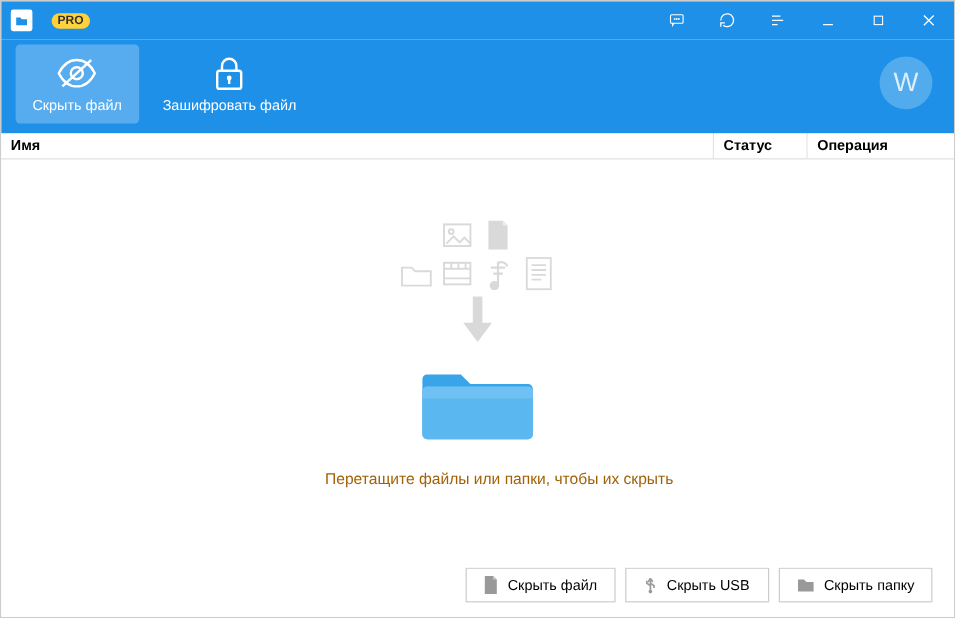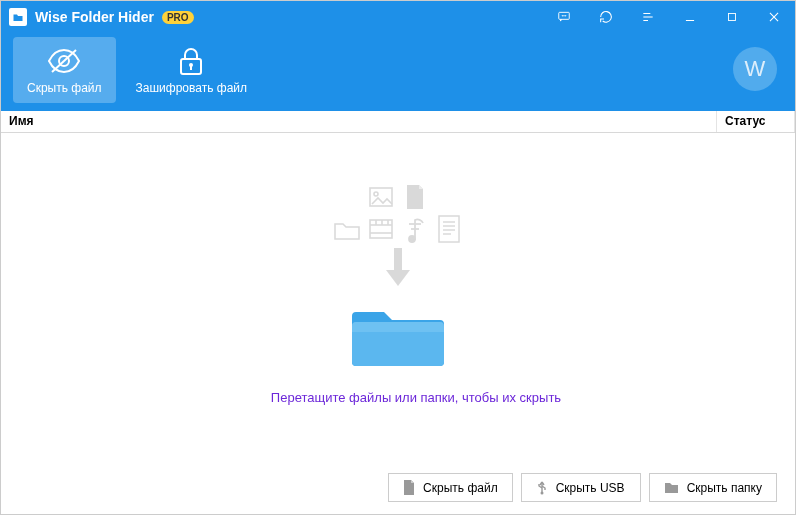--- a/index.html
+++ b/index.html
@@ -30,37 +30,36 @@
 .col-status { width: 78px; }
 .col-op { width: 122px; border-right: none !important; }
 
 
 .main { height: 340px; background: #fff; position: relative; display: flex; flex-direction: column; align-items: center; justify-content: center; }
 .placeholder-graphic { display: flex; flex-direction: column; align-items: center; margin-top: -20px; }
 .file-icons { display: flex; align-items: flex-end; gap: 4px; opacity: 0.55; }
 .file-icons .fi { width: 30px; height: 30px; display: flex; align-items: center; justify-content: center; }
 .arrow-down { margin-top: 2px; opacity: 0.55; }
 .big-folder { margin-top: 4px; }
-.drop-hint { margin-top: 18px; font-size: 13px; color: #6d28d9; padding-left: 36px; }
+.drop-hint { margin-top: 18px; font-size: 13px; color: #a16207; padding-left: 36px; }
 
 
 .action-row { display: flex; justify-content: flex-end; padding: 0 18px 14px 0; gap: 8px; background: #fff; }
 .action-btn { border: 1px solid #ccc; background: #fff; padding: 6px 14px; font-size: 12px; display: flex; align-items: center; gap: 8px; cursor: pointer; min-width: 120px; }
 .action-btn .aicon { color: #888; display: flex; }
 </style>
 </head>
 <body>
 
 <div class="titlebar">
   <div class="app-icon">
     <svg width="12" height="12" viewBox="0 0 24 24">
         <path d="M3 7 h7 l2 3 h9 v10 h-18 z" fill="#1e90e8"></path>
       </svg>
   </div>
-  <span class="app-title">Wise Folder Hider</span>
   <span class="pro-badge">PRO</span>
   <div class="spacer"></div>
   <div class="tb-btn">
     <svg width="16" height="14" viewBox="0 0 24 24" stroke-width="1.6">
         <rect x="3" y="4" width="18" height="12" rx="1.5"></rect>
         <path d="M8 16 l-2 3 v-3"></path>
         <circle cx="9" cy="10" r="0.5" fill="#fff"></circle>
         <circle cx="12" cy="10" r="0.5" fill="#fff"></circle>
         <circle cx="15" cy="10" r="0.5" fill="#fff"></circle>
       </svg>
@@ -119,20 +118,21 @@
     <div class="label">Зашифровать файл</div>
   </div>
   <div class="user-avatar">
     <span>W</span>
   </div>
 </div>
 
 <div class="col-headers">
   <div class="col col-name">Имя</div>
   <div class="col col-status">Статус</div>
+  <div class="col col-op">Операция</div>
 </div>
 
 <div class="main">
   <div class="placeholder-graphic">
     <div class="file-icons">
       <div class="fi">
         <svg width="28" height="24" viewBox="0 0 28 24" fill="none" stroke="#bbb" stroke-width="1.6">
             <path d="M2 7 h8 l3 3 h13 v12 h-24 z"></path>
           </svg>
       </div>

